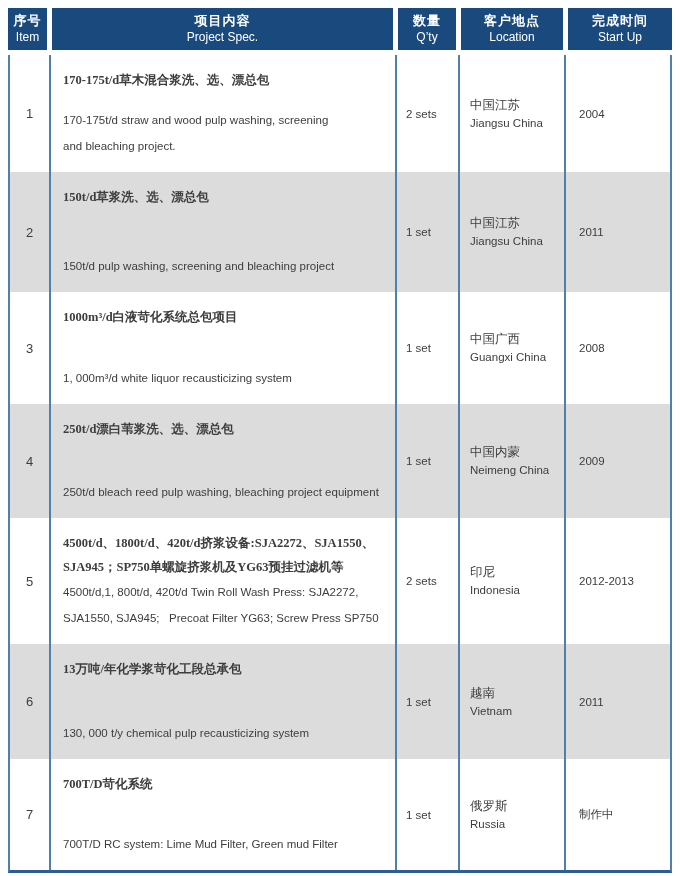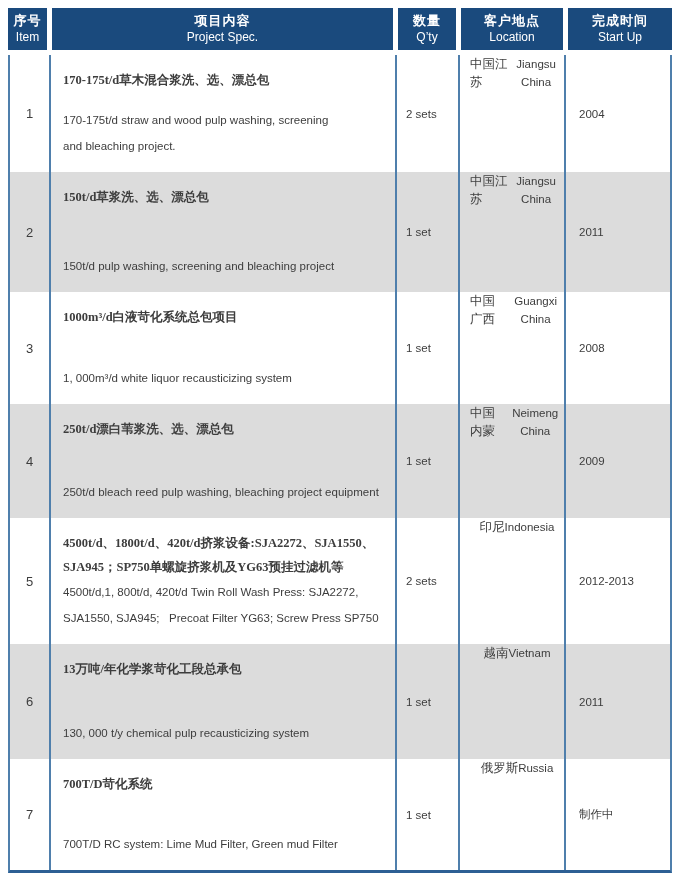--- a/index.html
+++ b/index.html
@@ -74,28 +74,28 @@
     font-size:12.5px;font-weight:600;line-height:24px;
     white-space:pre-wrap;
     font-family:"Liberation Serif","DejaVu Serif","Liberation Sans",sans-serif;
   }
   .spec-en{font-size:11.5px;line-height:26px;white-space:pre-wrap;}
   .cell-qty{
     display:flex;align-items:center;
     padding-left:9px;font-size:11.5px;text-align:right;
   }
   .cell-location{
-    display:flex;flex-direction:row;justify-content:center;
+    display:flex;flex-direction:column;justify-content:center;
     padding-left:10px;line-height:18px;
   }
   .loc-cn{
     font-size:12.5px;
     font-family:"Liberation Serif","DejaVu Serif","Liberation Sans",sans-serif;
   }
-  .loc-en{font-size:11.5px;text-align:center;}
+  .loc-en{font-size:11.5px;}
   .cell-startup{
     display:flex;align-items:center;
     padding-left:13px;font-size:11.5px;
   }
 </style>
 </head>
 <body>
 
 <div class="page">
 

